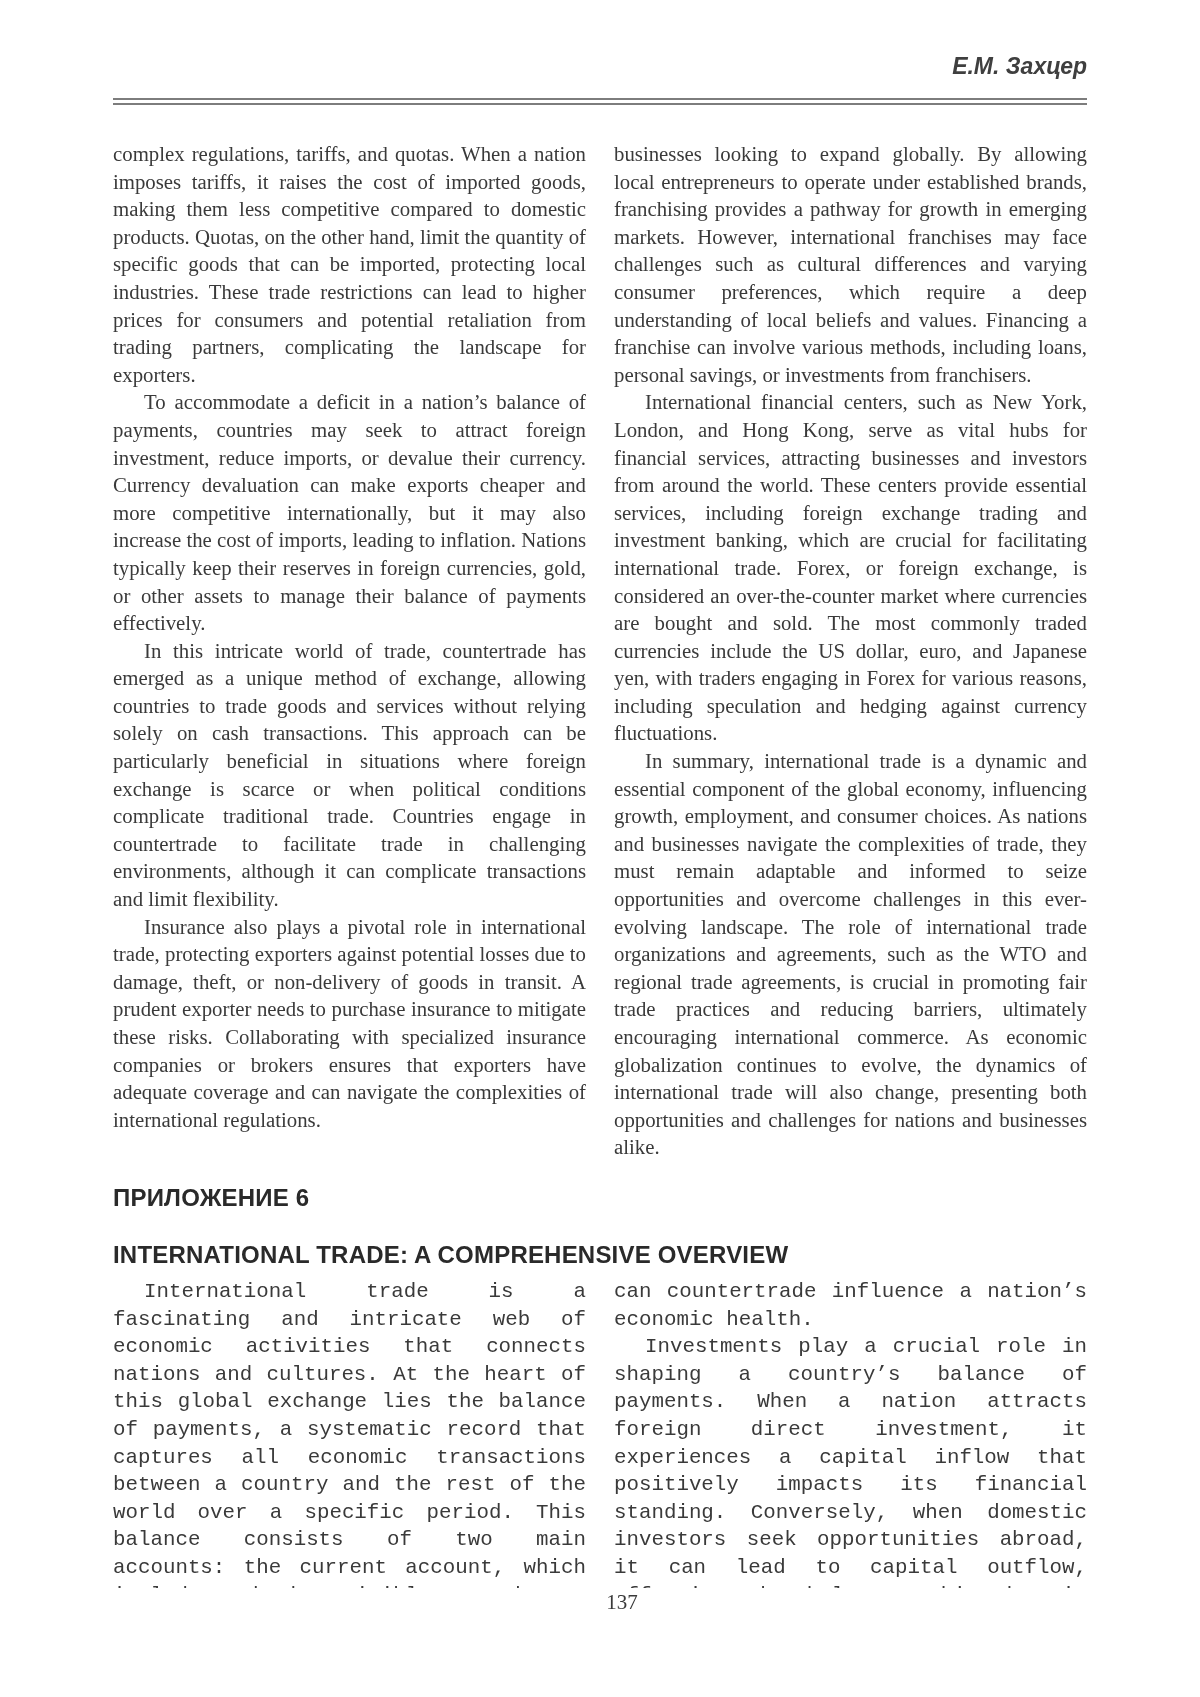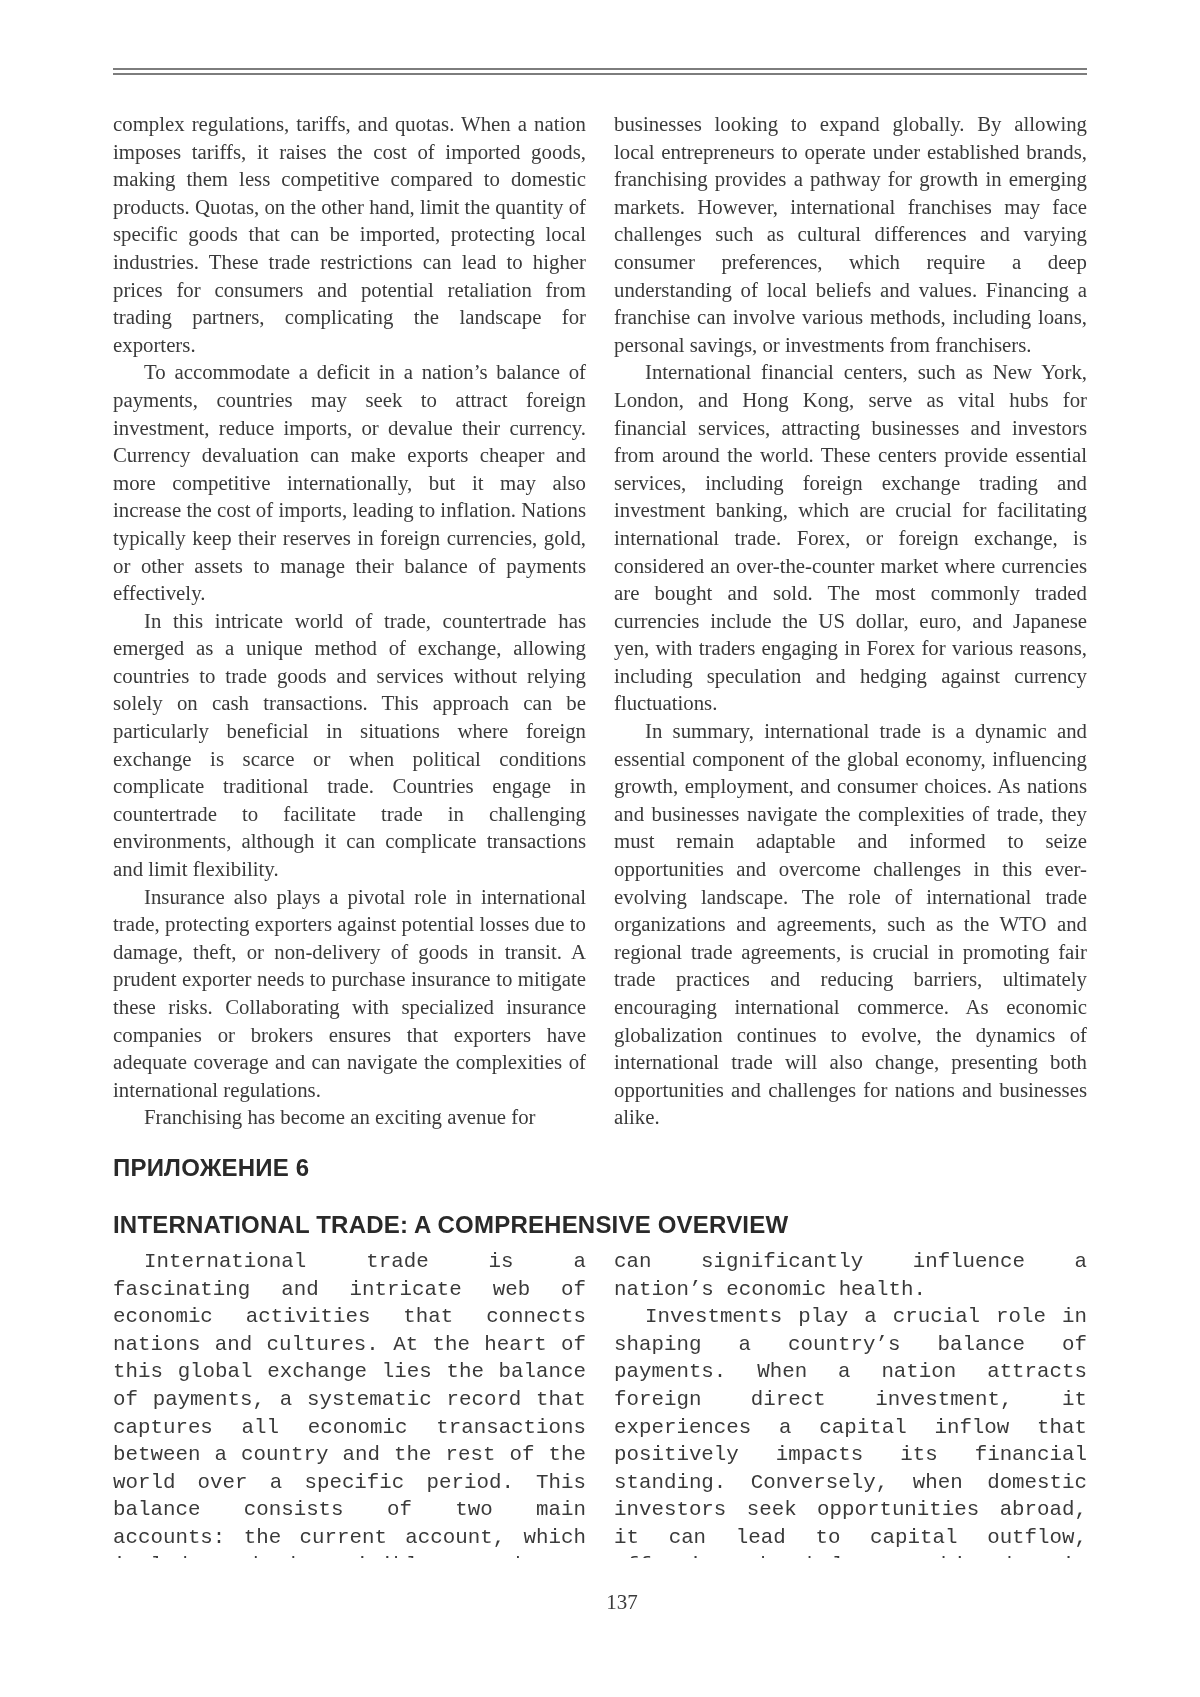--- a/index.html
+++ b/index.html
@@ -69,48 +69,50 @@
     font-size: 21px;
     color: #3a3a3a;
     padding-left: 44px;
   }
 </style>
 </head>
 <body>
 
 <div class="page">
 
+  <div class="header">
+    <span>Е.М. Захцер</span>
+  </div>
 
   <div class="rule"></div>
 
   <div class="columns section1">
     <div class="col">
         <p class="para">complex regulations, tariffs, and quotas. When a nation imposes tariffs, it raises the cost of imported goods, making them less competitive compared to domestic products. Quotas, on the other hand, limit the quantity of specific goods that can be imported, protecting local industries. These trade restrictions can lead to higher prices for consumers and potential retaliation from trading partners, complicating the landscape for exporters.</p>
         <p class="para indent">To accommodate a deficit in a nation’s balance of payments, countries may seek to attract foreign investment, reduce imports, or devalue their currency. Currency devaluation can make exports cheaper and more competitive internationally, but it may also increase the cost of imports, leading to inflation. Nations typically keep their reserves in foreign currencies, gold, or other assets to manage their balance of payments effectively.</p>
         <p class="para indent">In this intricate world of trade, countertrade has emerged as a unique method of exchange, allowing countries to trade goods and services without relying solely on cash transactions. This approach can be particularly beneficial in situations where foreign exchange is scarce or when political conditions complicate traditional trade. Countries engage in countertrade to facilitate trade in challenging environments, although it can complicate transactions and limit flexibility.</p>
         <p class="para indent">Insurance also plays a pivotal role in international trade, protecting exporters against potential losses due to damage, theft, or non-delivery of goods in transit. A prudent exporter needs to purchase insurance to mitigate these risks. Collaborating with specialized insurance companies or brokers ensures that exporters have adequate coverage and can navigate the complexities of international regulations.</p>
-        <p class="para indent">Franchising has become an exciting avenue for</p>
       </div>
     <div class="col">
         <p class="para">businesses looking to expand globally. By allowing local entrepreneurs to operate under established brands, franchising provides a pathway for growth in emerging markets. However, international franchises may face challenges such as cultural differences and varying consumer preferences, which require a deep understanding of local beliefs and values. Financing a franchise can involve various methods, including loans, personal savings, or investments from franchisers.</p>
         <p class="para indent">International financial centers, such as New York, London, and Hong Kong, serve as vital hubs for financial services, attracting businesses and investors from around the world. These centers provide essential services, including foreign exchange trading and investment banking, which are crucial for facilitating international trade. Forex, or foreign exchange, is considered an over-the-counter market where currencies are bought and sold. The most commonly traded currencies include the US dollar, euro, and Japanese yen, with traders engaging in Forex for various reasons, including speculation and hedging against currency fluctuations.</p>
         <p class="para indent">In summary, international trade is a dynamic and essential component of the global economy, influencing growth, employment, and consumer choices. As nations and businesses navigate the complexities of trade, they must remain adaptable and informed to seize opportunities and overcome challenges in this ever-evolving landscape. The role of international trade organizations and agreements, such as the WTO and regional trade agreements, is crucial in promoting fair trade practices and reducing barriers, ultimately encouraging international commerce. As economic globalization continues to evolve, the dynamics of international trade will also change, presenting both opportunities and challenges for nations and businesses alike.</p>
       </div>
   </div>
 
   <h2 class="appendix-heading">ПРИЛОЖЕНИЕ 6</h2>
 
   <h1 class="article-title">INTERNATIONAL TRADE: A COMPREHENSIVE OVERVIEW</h1>
 
   <div class="columns section2">
     <div class="col">
         <p class="para indent">International trade is a fascinating and intricate web of economic activities that connects nations and cultures. At the heart of this global exchange lies the balance of payments, a systematic record that captures all economic transactions between a country and the rest of the world over a specific period. This balance consists of two main accounts: the current account, which includes both visible trade — tangible goods like machinery and food — and invisible trade, which encompasses services such as tourism and banking. The interplay between these elements</p>
       </div>
     <div class="col">
-        <p class="para">can significantly influence a nation’s economic health.</p>
+        <p class="para">can countertrade influence a nation’s economic health.</p>
         <p class="para indent">Investments play a crucial role in shaping a country’s balance of payments. When a nation attracts foreign direct investment, it experiences a capital inflow that positively impacts its financial standing. Conversely, when domestic investors seek opportunities abroad, it can lead to capital outflow, affecting the balance. This dynamic highlights the importance of savings and investments, which are essential for long-term economic growth. Higher savings can lead to</p>
       </div>
   </div>
 
   <div class="footer">
     <span>137</span>
   </div>
 
 </div>
 

